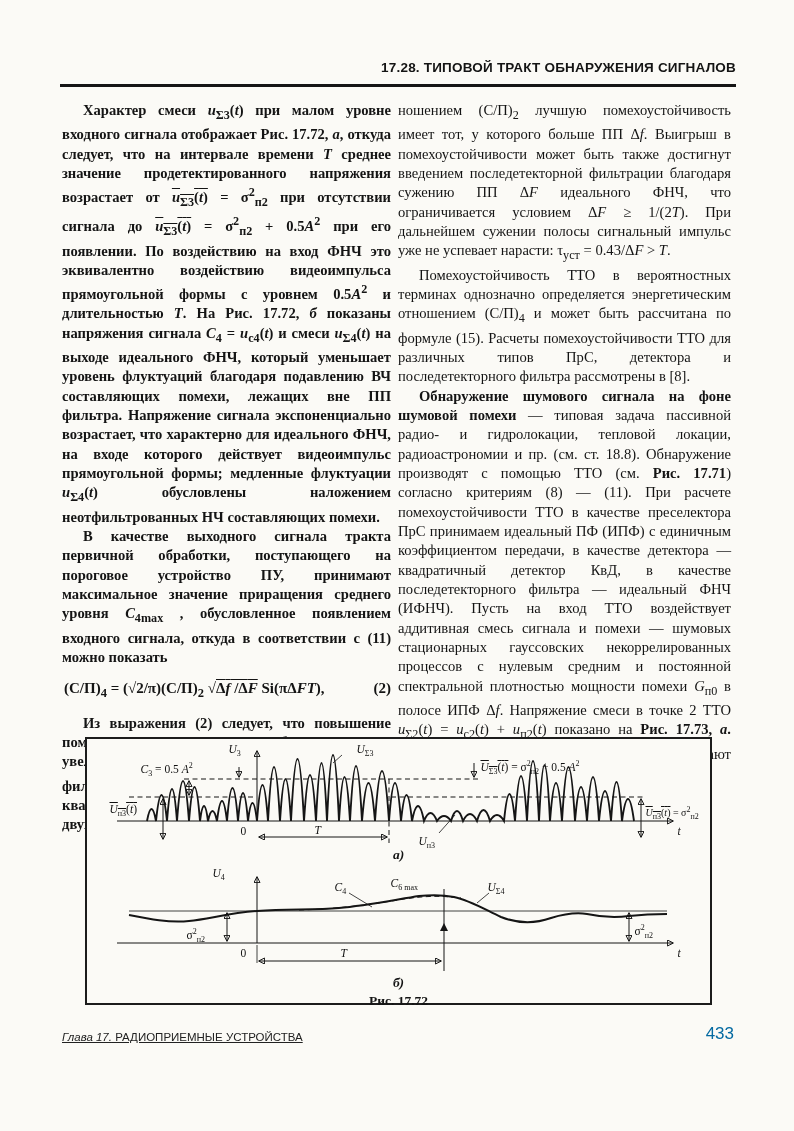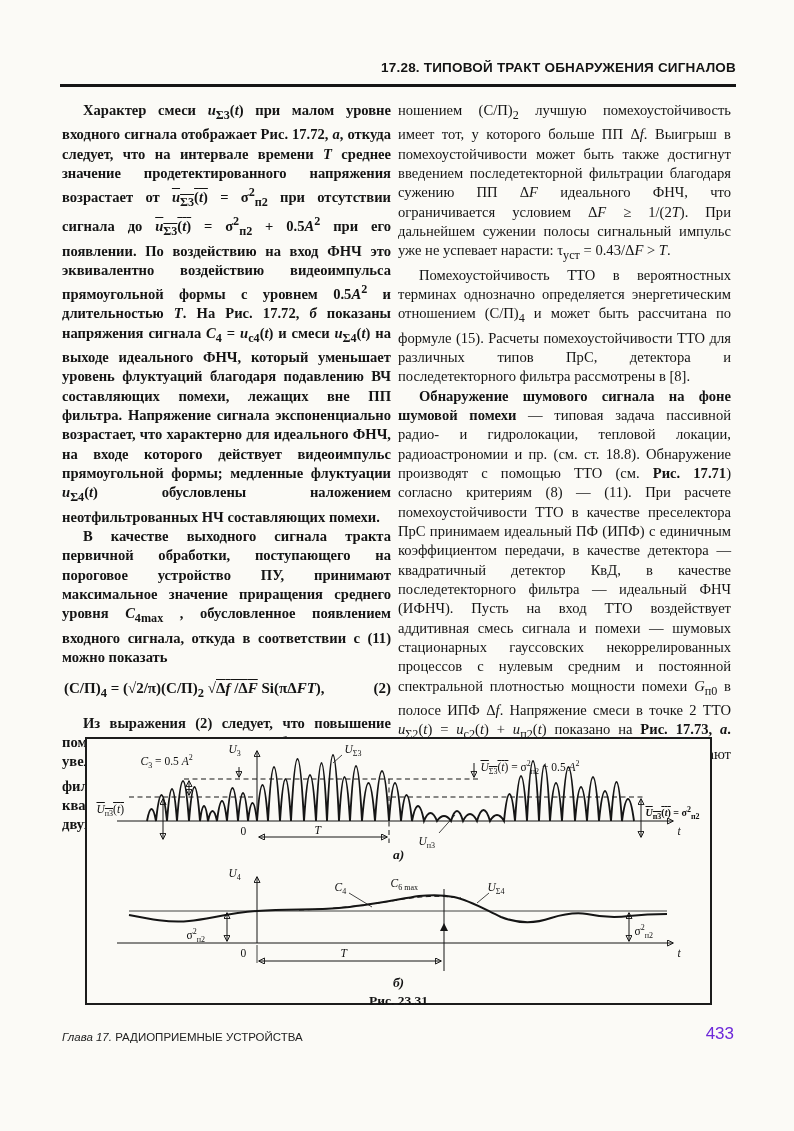--- a/index.html
+++ b/index.html
@@ -16,28 +16,28 @@
   .ov{text-decoration:overline;}
   .formula-row{display:flex;align-items:baseline;margin:12px 0 10px 0;font-size:15px;gap:16px;}
   .formula-body{flex:1;text-align:left;padding-left:2px;}
   .formula-num{padding-left:8px;}
   .figure{position:absolute;left:85px;top:737px;width:623px;height:264px;border:2px solid #1c1c1c;background:#fbfaf6;}
   .plot{position:relative;width:620px;margin:4px auto 0 auto;}
   .plot svg{display:block;}
   .plot-a{height:104px;}
   .plot-b{height:108px;}
   .lbl{position:absolute;font-size:11.5px;line-height:17px;white-space:nowrap;color:#111;}
-  .lbl-sm{font-size:10px;font-weight:bold;}
+  .lbl-sm{font-size:10px;}
   .lbl sub{font-size:8px;}
   .lbl sup{font-size:8px;}
   .plot-caption{text-align:center;font-size:13.5px;font-weight:700;font-style:italic;height:16px;line-height:15px;}
   .fig-caption{text-align:center;font-size:13.5px;font-weight:700;margin-top:2px;}
-  .footer{position:absolute;left:62px;top:1031px;font-family:"Liberation Sans",sans-serif;font-size:11.5px;color:#222;}
+  .footer{position:absolute;left:62px;top:1031px;font-family:"Liberation Sans",sans-serif;font-size:11.5px;color:#222;text-decoration:underline;}
   .footer .chap{font-style:italic;}
-  .page-num{position:absolute;right:60px;top:1024px;font-family:"Liberation Sans",sans-serif;font-size:17px;color:#6d28d9;}
+  .page-num{position:absolute;right:60px;top:1024px;font-family:"Liberation Sans",sans-serif;font-size:17px;color:#0369a1;}
   svg line,svg path{stroke:#151515;fill:none;}
   .thin{stroke-width:1;}
   .hair{stroke-width:.8;}
   .dash{stroke-dasharray:5 3.5;stroke-width:1;}
   .wave{stroke-width:1.9;}
   .sig{stroke-width:2;}
 </style>
 </head>
 <body>
 
@@ -81,24 +81,24 @@
         <line class="thin" x1="74" y1="56" x2="74" y2="96" marker-start="url(#arr)" marker-end="url(#arr)"></line>
         <line class="thin" x1="100" y1="38" x2="100" y2="52" marker-start="url(#arr)" marker-end="url(#arr)"></line>
         <line class="thin" x1="150" y1="24" x2="150" y2="34" marker-end="url(#arr)"></line>
         <line class="thin" x1="385" y1="20" x2="385" y2="34" marker-end="url(#arr)"></line>
         <line class="thin" x1="552" y1="56" x2="552" y2="94" marker-start="url(#arr)" marker-end="url(#arr)"></line>
         <line class="thin" x1="170" y1="94" x2="298" y2="94" marker-start="url(#arr)" marker-end="url(#arr)"></line>
         <line class="hair" x1="253" y1="12" x2="244" y2="20"></line>
         <line class="hair" x1="350" y1="90" x2="366" y2="72"></line>
       </svg>
       <div class="lbl" style="left:140px;top:-2px"><i>U</i><sub>3</sub></div>
-      <div class="lbl" style="left:256px;top:-2px"><i>U</i><sub>Σ3</sub></div>
-      <div class="lbl" style="left:52px;top:6px"><i>C</i><sub>3</sub> = 0.5 <i>A</i><sup>2</sup></div>
+      <div class="lbl" style="left:268px;top:-2px"><i>U</i><sub>Σ3</sub></div>
+      <div class="lbl" style="left:52px;top:14px"><i>C</i><sub>3</sub> = 0.5 <i>A</i><sup>2</sup></div>
       <div class="lbl" style="left:392px;top:12px"><span class="ov"><i>U</i><sub>Σ3</sub>(<i>t</i>)</span> = σ<sup>2</sup><sub>п2</sub> + 0.5 <i>A</i><sup>2</sup></div>
-      <div class="lbl" style="left:8px;top:58px"><span class="ov"><i>U</i><sub>п3</sub>(<i>t</i>)</span></div>
+      <div class="lbl" style="left:21px;top:58px"><span class="ov"><i>U</i><sub>п3</sub>(<i>t</i>)</span></div>
       <div class="lbl lbl-sm" style="left:557px;top:58px"><span class="ov"><i>U</i><sub>п3</sub>(<i>t</i>)</span> = σ<sup>2</sup><sub>п2</sub></div>
       <div class="lbl" style="left:330px;top:90px"><i>U</i><sub>п3</sub></div>
       <div class="lbl" style="left:152px;top:80px">0</div>
       <div class="lbl" style="left:226px;top:79px"><i>T</i></div>
       <div class="lbl" style="left:589px;top:80px"><i>t</i></div>
     </div>
     <div class="plot-caption">а)</div>
 
     <div class="plot plot-b">
       <svg width="620" height="108">
@@ -109,33 +109,33 @@
         <path class="dash" d="M210,43 C250,42 285,37 315,32 C332,29.5 345,29 355,29.5 L372,31"></path>
         <line class="thin" x1="355" y1="22" x2="355" y2="104"></line>
         <polygon points="351,64 359,64 355,56" fill="#151515" stroke="none"></polygon>
         <line class="thin" x1="138" y1="46" x2="138" y2="74" marker-start="url(#arr)" marker-end="url(#arr)"></line>
         <line class="thin" x1="540" y1="46" x2="540" y2="74" marker-start="url(#arr)" marker-end="url(#arr)"></line>
         <line class="hair" x1="168" y1="78" x2="168" y2="96"></line>
         <line class="thin" x1="170" y1="94" x2="352" y2="94" marker-start="url(#arr)" marker-end="url(#arr)"></line>
         <line class="hair" x1="260" y1="26" x2="283" y2="40"></line>
         <line class="hair" x1="400" y1="26" x2="388" y2="36"></line>
       </svg>
-      <div class="lbl" style="left:140px;top:-2px"><i>U</i><sub>4</sub></div>
+      <div class="lbl" style="left:124px;top:-2px"><i>U</i><sub>4</sub></div>
       <div class="lbl" style="left:246px;top:12px"><i>C</i><sub>4</sub></div>
       <div class="lbl" style="left:302px;top:8px"><i>C</i><sub>6 max</sub></div>
       <div class="lbl" style="left:399px;top:12px"><i>U</i><sub>Σ4</sub></div>
       <div class="lbl" style="left:98px;top:56px">σ<sup>2</sup><sub>п2</sub></div>
       <div class="lbl" style="left:546px;top:52px">σ<sup>2</sup><sub>п2</sub></div>
       <div class="lbl" style="left:152px;top:78px">0</div>
       <div class="lbl" style="left:252px;top:78px"><i>T</i></div>
       <div class="lbl" style="left:589px;top:78px"><i>t</i></div>
     </div>
     <div class="plot-caption">б)</div>
 
-    <div class="fig-caption">Рис. 23.31</div>
+    <div class="fig-caption">Рис. 17.72</div>
   </div>
 
   <div class="footer">
     <span class="chap">Глава 17.</span><span> РАДИОПРИЕМНЫЕ УСТРОЙСТВА</span>
   </div>
   <div class="page-num">433</div>
 
 </div>
 
 </body></html>

